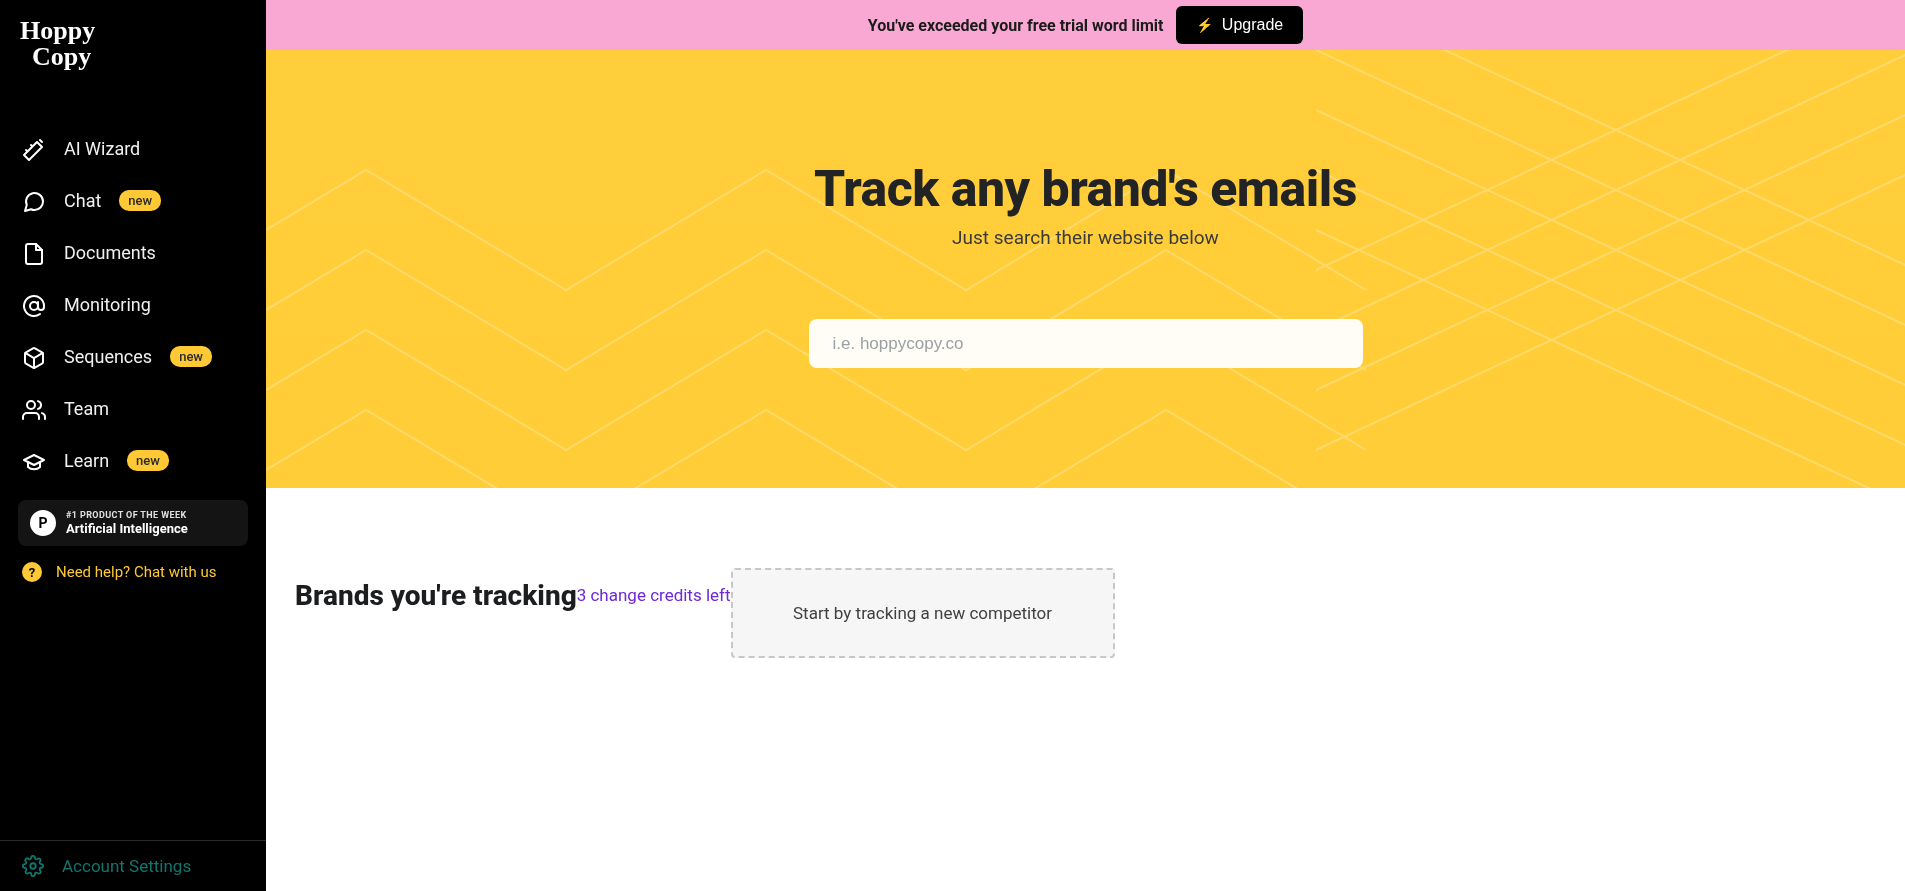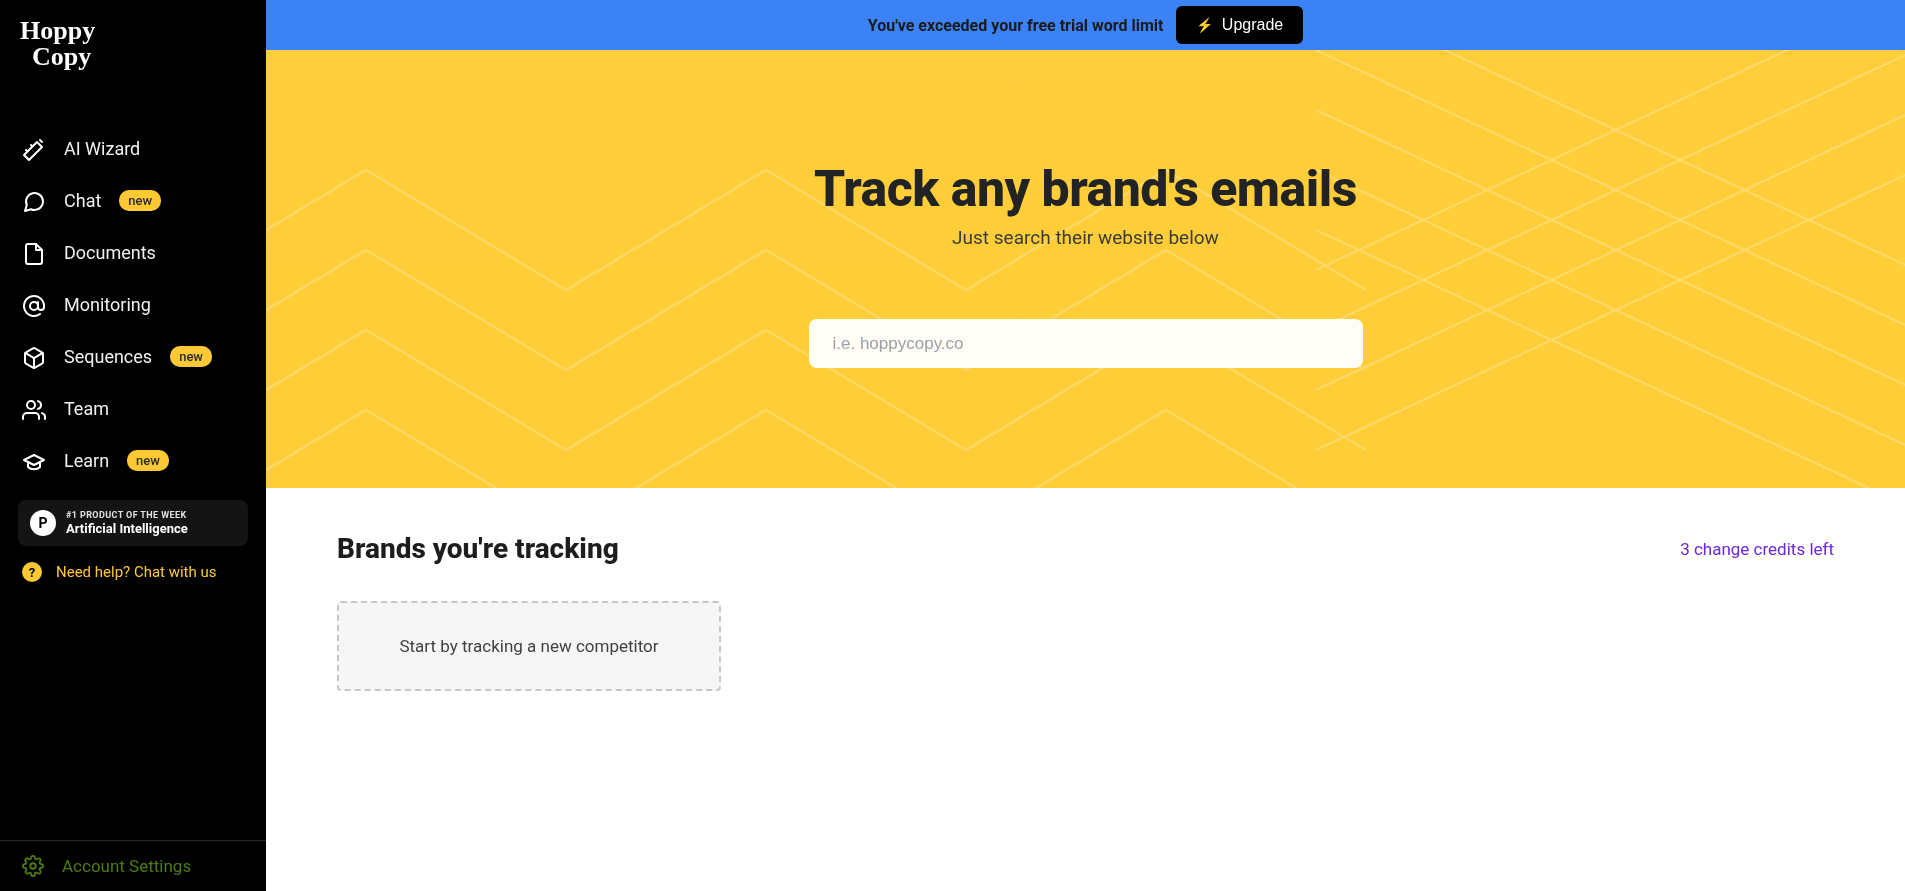--- a/index.html
+++ b/index.html
@@ -26,43 +26,43 @@
 .promo-text { display: flex; flex-direction: column; line-height: 1.2; }
 .promo-line1 { font-size: 9px; font-weight: 700; letter-spacing: 0.4px; color: #e0e0e0; }
 .promo-line2 { font-size: 13px; font-weight: 700; color: #fff; }
 
 .help { display: flex; align-items: center; gap: 14px; padding: 16px 22px 16px 22px; cursor: pointer; }
 .help-q { width: 20px; height: 20px; border-radius: 50%; background: #ffc935; color: #000; font-weight: 700; font-size: 13px; display: flex; align-items: center; justify-content: center; }
 .help-text { color: #ffc935; font-size: 15px; }
 
 .divider { height: 1px; background: #2a2a2a; width: 100%; }
 
-.settings { display: flex; align-items: center; gap: 18px; padding: 14px 22px; color: #4d7c0f; font-size: 17px; cursor: pointer; }
+.settings { display: flex; align-items: center; gap: 18px; padding: 14px 22px; color: #0f766e; font-size: 17px; cursor: pointer; }
 .settings .icon { width: 22px; height: 22px; display: inline-flex; align-items: center; justify-content: center; }
 .settings svg { width: 22px; height: 22px; }
 
 .sidebar-spacer { flex: 1; }
 
 
 .main { flex: 1; height: 100vh; overflow: auto; background: #fff; display: flex; flex-direction: column; }
-.trialbar { background: #3b82f6; height: 50px; display: flex; align-items: center; justify-content: center; gap: 13px; }
+.trialbar { background: #f9a8d4; height: 50px; display: flex; align-items: center; justify-content: center; gap: 13px; }
 .trialbar-text { font-weight: 700; color: #1b1b1b; font-size: 16px; }
 .upgrade-btn { background: #000; color: #fff; border: none; padding: 10px 20px; border-radius: 6px; font-size: 16px; display: inline-flex; align-items: center; gap: 8px; cursor: pointer; }
 .bolt { color: #ff8a00; font-size: 14px; }
 
 .hero { position: relative; height: 438px; overflow: hidden; display: flex; flex-direction: column; align-items: center; justify-content: flex-start; padding-top: 110px; }
 .hero-bg { position: absolute; inset: 0; background: linear-gradient(180deg, #ffce3a 0%, #ffcd37 100%); z-index: 0; }
 .hero-pattern { position: absolute; inset: 0; z-index: 0; opacity: 0.25; }
 .hero h1 { position: relative; z-index: 1; font-size: 50px; font-weight: 800; color: #222325; letter-spacing: -0.5px; }
 .hero p { position: relative; z-index: 1; font-size: 19px; color: #3b3b3b; margin-top: 8px; }
 .search { position: relative; z-index: 1; margin-top: 70px; width: 554px; }
 .search input { width: 100%; height: 49px; border: none; border-radius: 8px; background: #fffdf5; padding: 0 24px; font-size: 17px; color: #333; outline: none; }
 .search input::placeholder { color: #9aa0a6; }
 
-.content { padding: 44px 71px; display: flex; flex-direction: column; }
+.content { padding: 44px 29px; display: flex; flex-direction: row; }
 .content-head { display: flex; justify-content: space-between; align-items: center; }
 .content-head h2 { font-size: 28px; font-weight: 800; color: #1c1d1f; }
 .credits { color: #6d28d9; font-size: 17px; }
 .track-card { margin-top: 36px; width: 384px; height: 90px; border: 2px dashed #c7c7c7; background: #f6f6f6; border-radius: 4px; display: flex; align-items: center; justify-content: center; color: #414141; font-size: 17px; cursor: pointer; }
 
 </style>
 </head>
 <body>
 
 <aside class="sidebar">

